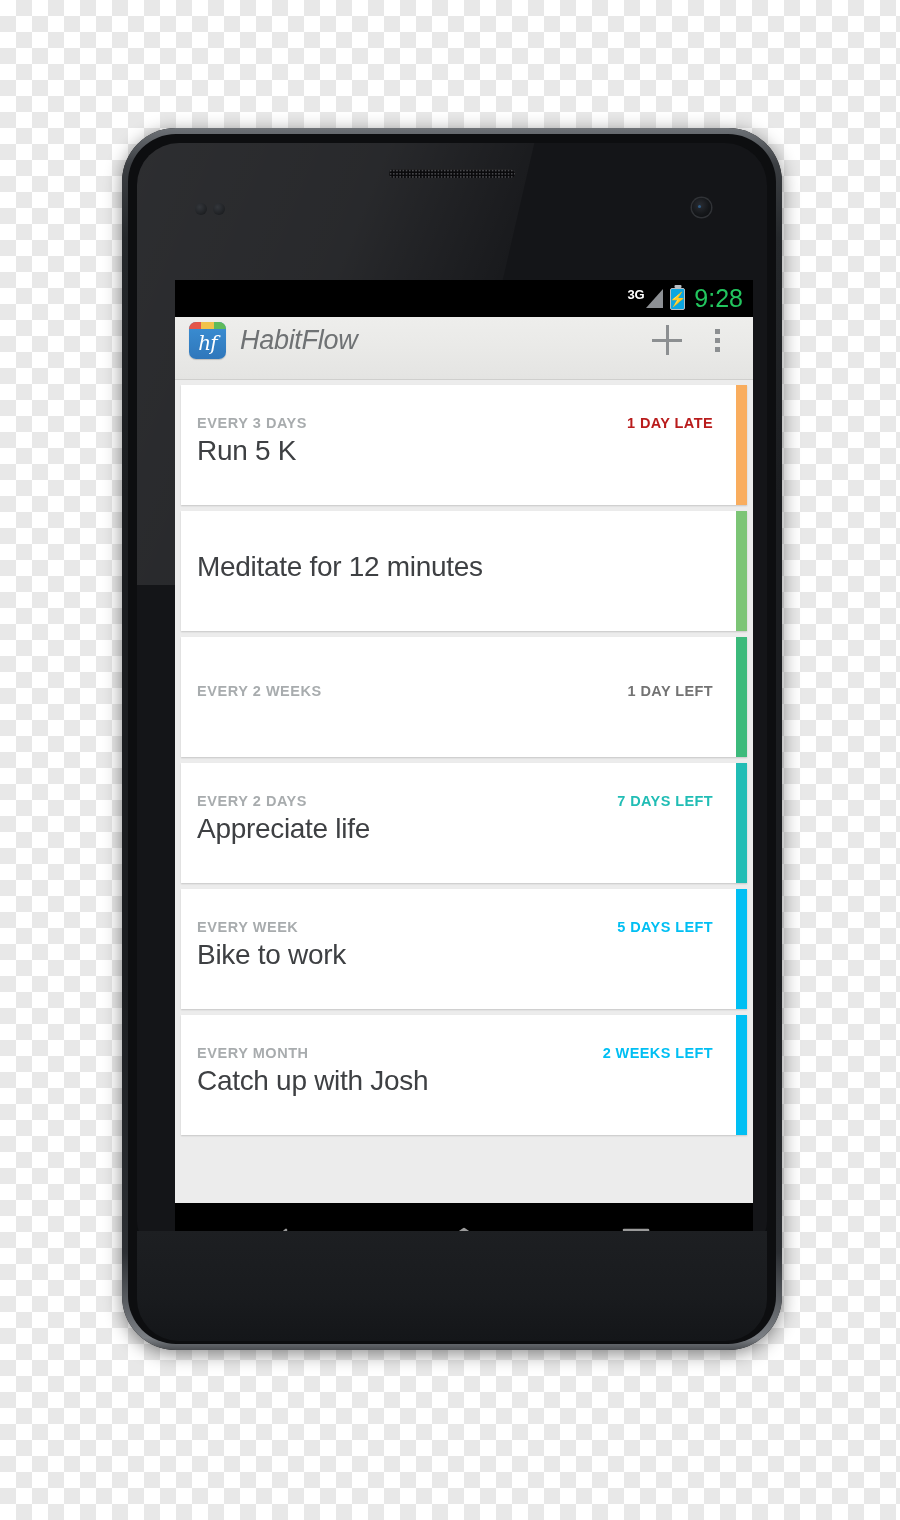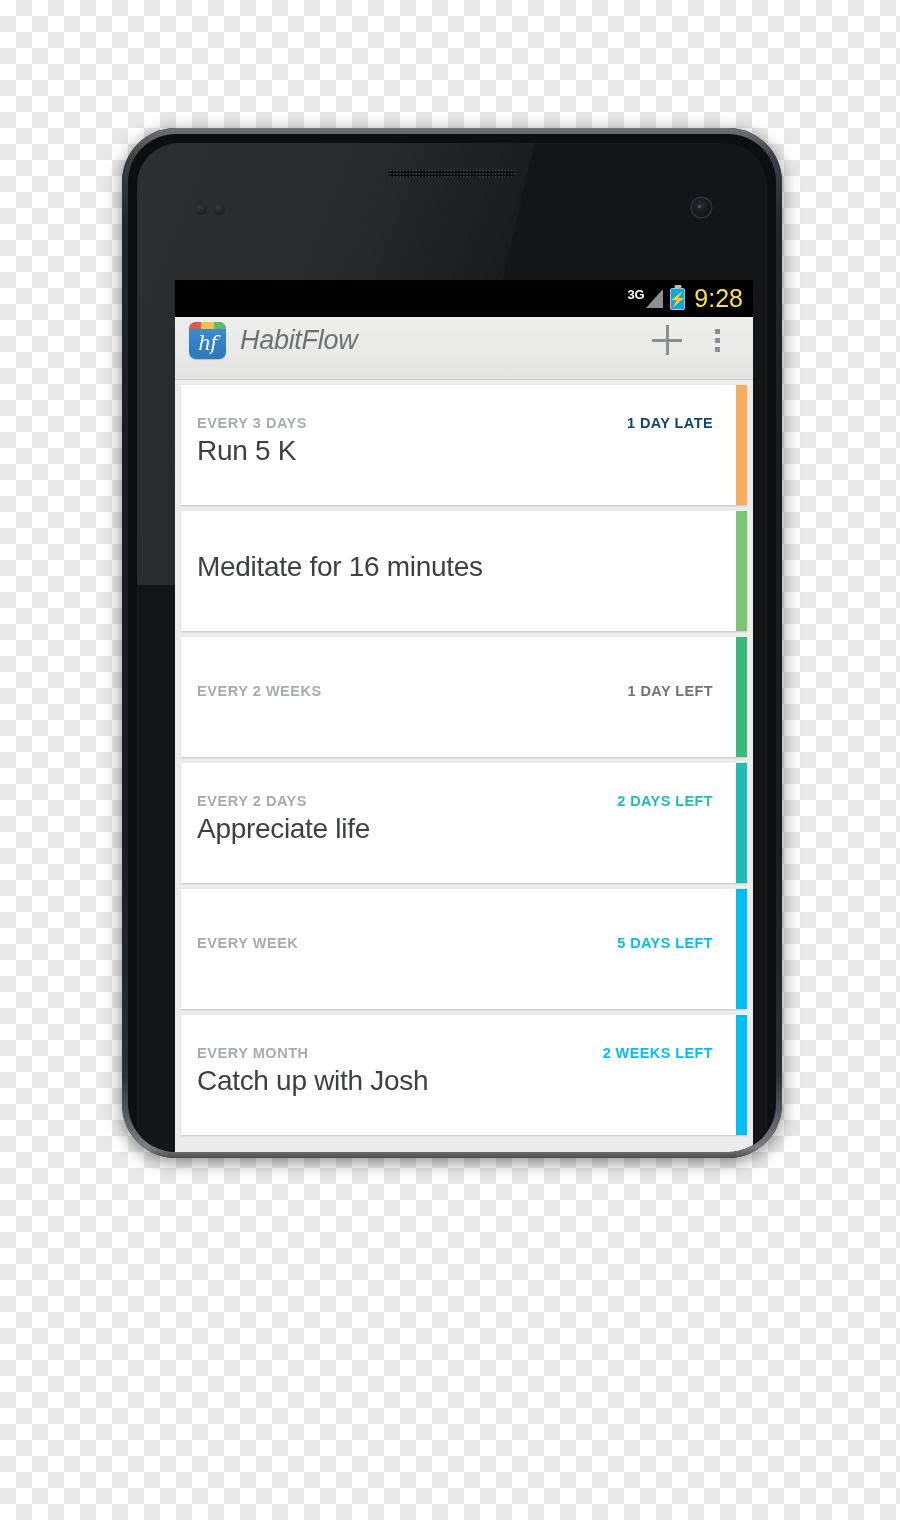--- a/index.html
+++ b/index.html
@@ -20,21 +20,21 @@
     background-size: 32px 32px;
     background-position: 0 0, 16px 16px;
   }
 
   
   #phone-device {
     position: absolute;
     left: 122px;
     top: 128px;
     width: 660px;
-    height: 1030px;
+    height: 1222px;
     border-radius: 54px;
     background: #1a1a1c;
     box-shadow: 0 4px 18px rgba(0,0,0,0.45);
   }
   #phone-bezel-highlight {
     position: absolute;
     inset: 0;
     border-radius: 54px;
     padding: 0;
     background:
@@ -182,21 +182,21 @@
   #battery-bolt {
     position: absolute;
     left: 50%;
     top: 50%;
     transform: translate(-50%,-50%);
     font-size: 14px;
     color: #ffffff;
     line-height: 1;
   }
   #status-clock {
-    color: #fde047;
+    color: #22c55e;
     font-size: 25px;
     font-weight: normal;
     line-height: 1;
     letter-spacing: 0px;
     margin-left: 2px;
   }
 
   
   #action-bar {
     height: 63px;
@@ -421,53 +421,54 @@
             <div class="overflow-dot"></div>
           </div>
         </div>
 
         <div id="habit-list">
 
           <div class="habit-card">
             <div class="habit-accent" style="background-color: rgb(249, 173, 94);"></div>
             <div class="habit-meta-row">
               <span class="habit-period">EVERY 3 DAYS</span>
-              <span class="habit-due" style="color: #0c4a6e;">1 DAY LATE</span>
+              <span class="habit-due" style="color: #b91c1c;">1 DAY LATE</span>
             </div>
             <div class="habit-name">Run 5 K</div>
           </div>
 
           <div class="habit-card">
             <div class="habit-accent" style="background-color: rgb(124, 197, 118);"></div>
-            <div class="habit-name">Meditate for 16 minutes</div>
+            <div class="habit-name">Meditate for 12 minutes</div>
           </div>
 
           <div class="habit-card">
             <div class="habit-accent" style="background-color: rgb(60, 186, 123);"></div>
             <div class="habit-meta-row">
               <span class="habit-period">EVERY 2 WEEKS</span>
               <span class="habit-due" style="color: #737373;">1 DAY LEFT</span>
             </div>
           </div>
 
           <div class="habit-card">
             <div class="habit-accent" style="background-color: rgb(33, 189, 181);"></div>
             <div class="habit-meta-row">
               <span class="habit-period">EVERY 2 DAYS</span>
-              <span class="habit-due" style="color: rgb(33, 189, 181);">2 DAYS LEFT</span>
+              <span class="habit-due" style="color: rgb(33, 189, 181);">7 DAYS LEFT</span>
             </div>
             <div class="habit-name">Appreciate life</div>
           </div>
 
           <div class="habit-card">
             <div class="habit-accent" style="background-color: rgb(0, 191, 243);"></div>
             <div class="habit-meta-row">
               <span class="habit-period">EVERY WEEK</span>
               <span class="habit-due" style="color: rgb(0, 191, 243);">5 DAYS LEFT</span>
             </div>
+            <div class="habit-name">Bike to work</div>
           </div>
 
           <div class="habit-card">
             <div class="habit-accent" style="background-color: rgb(0, 191, 243);"></div>
             <div class="habit-meta-row">
               <span class="habit-period">EVERY MONTH</span>
               <span class="habit-due" style="color: rgb(0, 191, 243);">2 WEEKS LEFT</span>
             </div>
             <div class="habit-name">Catch up with Josh</div>
           </div>

